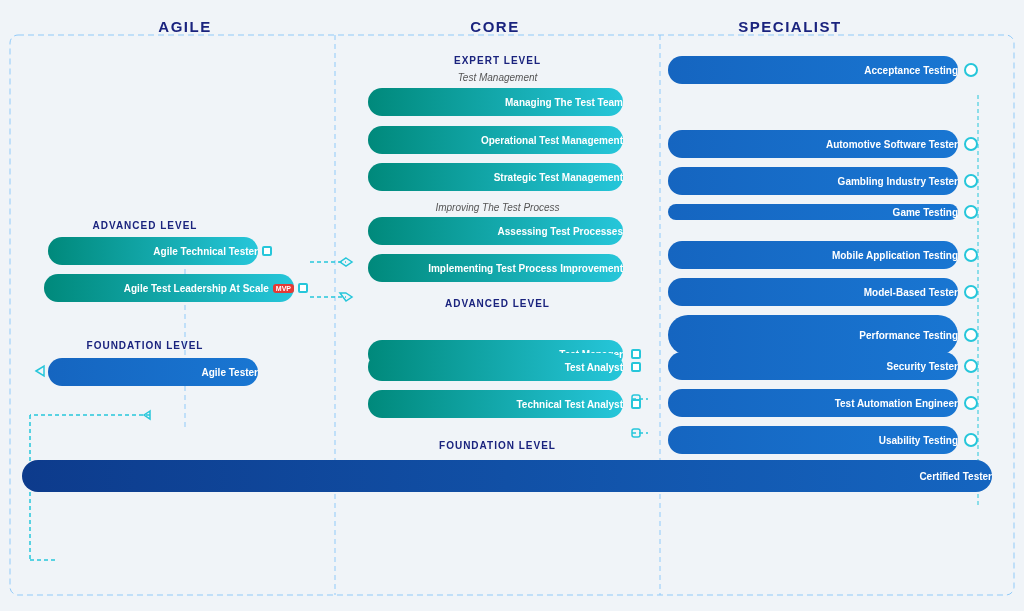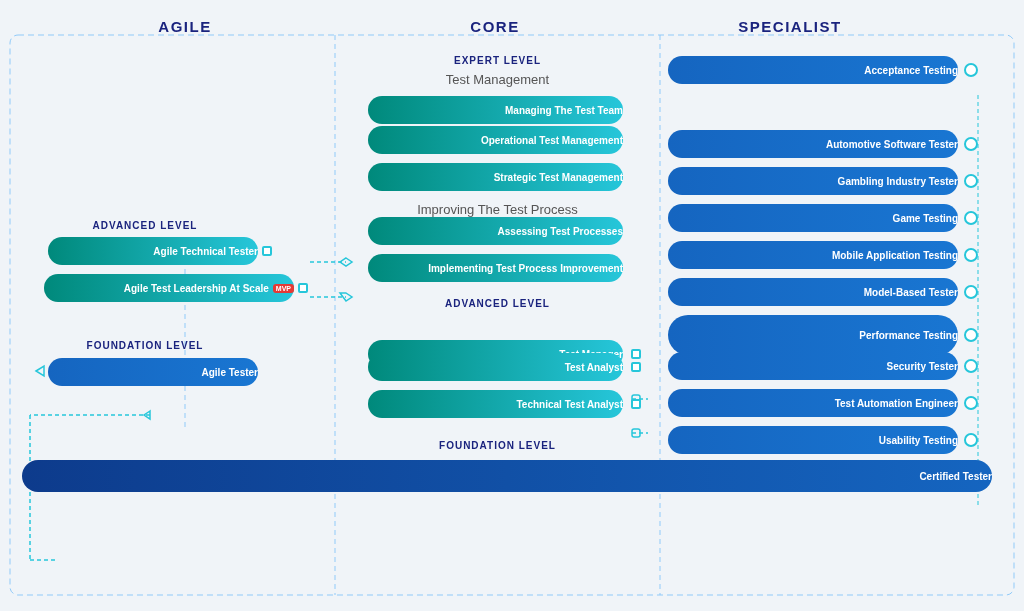--- a/index.html
+++ b/index.html
@@ -28,21 +28,22 @@
     }
     .section-label {
       font-weight: 700;
       font-size: 10px;
       color: #1a237e;
       letter-spacing: 1px;
       text-align: center;
       position: absolute;
     }
     .sub-label {
-      font-size: 13px;
+      font-style: italic;
+      font-size: 10px;
       color: #555;
       text-align: center;
       position: absolute;
     }
     .pill {
       position: absolute;
       border-radius: 20px;
       display: flex;
       align-items: center;
       justify-content: flex-end;
@@ -119,21 +120,21 @@
   </svg>
 
   <div class="column-header" style="left: 120px; width: 130px;">AGILE</div>
   <div class="column-header" style="left: 420px; width: 150px;">CORE</div>
   <div class="column-header" style="left: 700px; width: 180px;">SPECIALIST</div>
 
   <div class="section-label" style="left: 385px; top: 55px; width: 225px;">EXPERT LEVEL</div>
 
   <div class="sub-label" style="left: 385px; top: 72px; width: 225px;">Test Management</div>
 
-  <div class="pill pill-teal" style="left: 368px; top: 88px; width: 255px; height: 28px; margin-top: 8px;">
+  <div class="pill pill-teal" style="left: 368px; top: 88px; width: 255px; height: 28px;">
     <span>Managing The Test Team</span>
 
   </div>
 
   <div class="pill pill-teal" style="left: 368px; top: 126px; width: 255px; height: 28px;">
     <span>Operational Test Management</span>
   </div>
 
   <div class="pill pill-teal" style="left: 368px; top: 163px; width: 255px; height: 28px;">
     <span>Strategic Test Management</span>
@@ -206,21 +207,21 @@
   <div class="pill pill-dark-blue" style="left: 668px; top: 130px; width: 290px; height: 28px;">
     <span>Automotive Software Tester</span>
     <div style="position:absolute;right:-20px;top:50%;transform:translateY(-50%);width:14px;height:14px;border-radius:50%;border:2px solid #26c6da;background:#fff;"></div>
   </div>
 
   <div class="pill pill-dark-blue" style="left: 668px; top: 167px; width: 290px; height: 28px;">
     <span>Gambling Industry Tester</span>
     <div style="position:absolute;right:-20px;top:50%;transform:translateY(-50%);width:14px;height:14px;border-radius:50%;border:2px solid #26c6da;background:#fff;"></div>
   </div>
 
-  <div class="pill pill-dark-blue" style="left: 668px; top: 204px; width: 290px; height: 28px;">
+  <div class="pill pill-dark-blue" style="left: 668px; top: 204px; width: 290px; height: 16px;">
     <span>Game Testing</span>
     <div style="position:absolute;right:-20px;top:50%;transform:translateY(-50%);width:14px;height:14px;border-radius:50%;border:2px solid #26c6da;background:#fff;"></div>
   </div>
 
   <div class="pill pill-dark-blue" style="left: 668px; top: 241px; width: 290px; height: 28px;">
     <span>Mobile Application Testing</span>
     <div style="position:absolute;right:-20px;top:50%;transform:translateY(-50%);width:14px;height:14px;border-radius:50%;border:2px solid #26c6da;background:#fff;"></div>
   </div>
 
   <div class="pill pill-dark-blue" style="left: 668px; top: 278px; width: 290px; height: 28px;">

